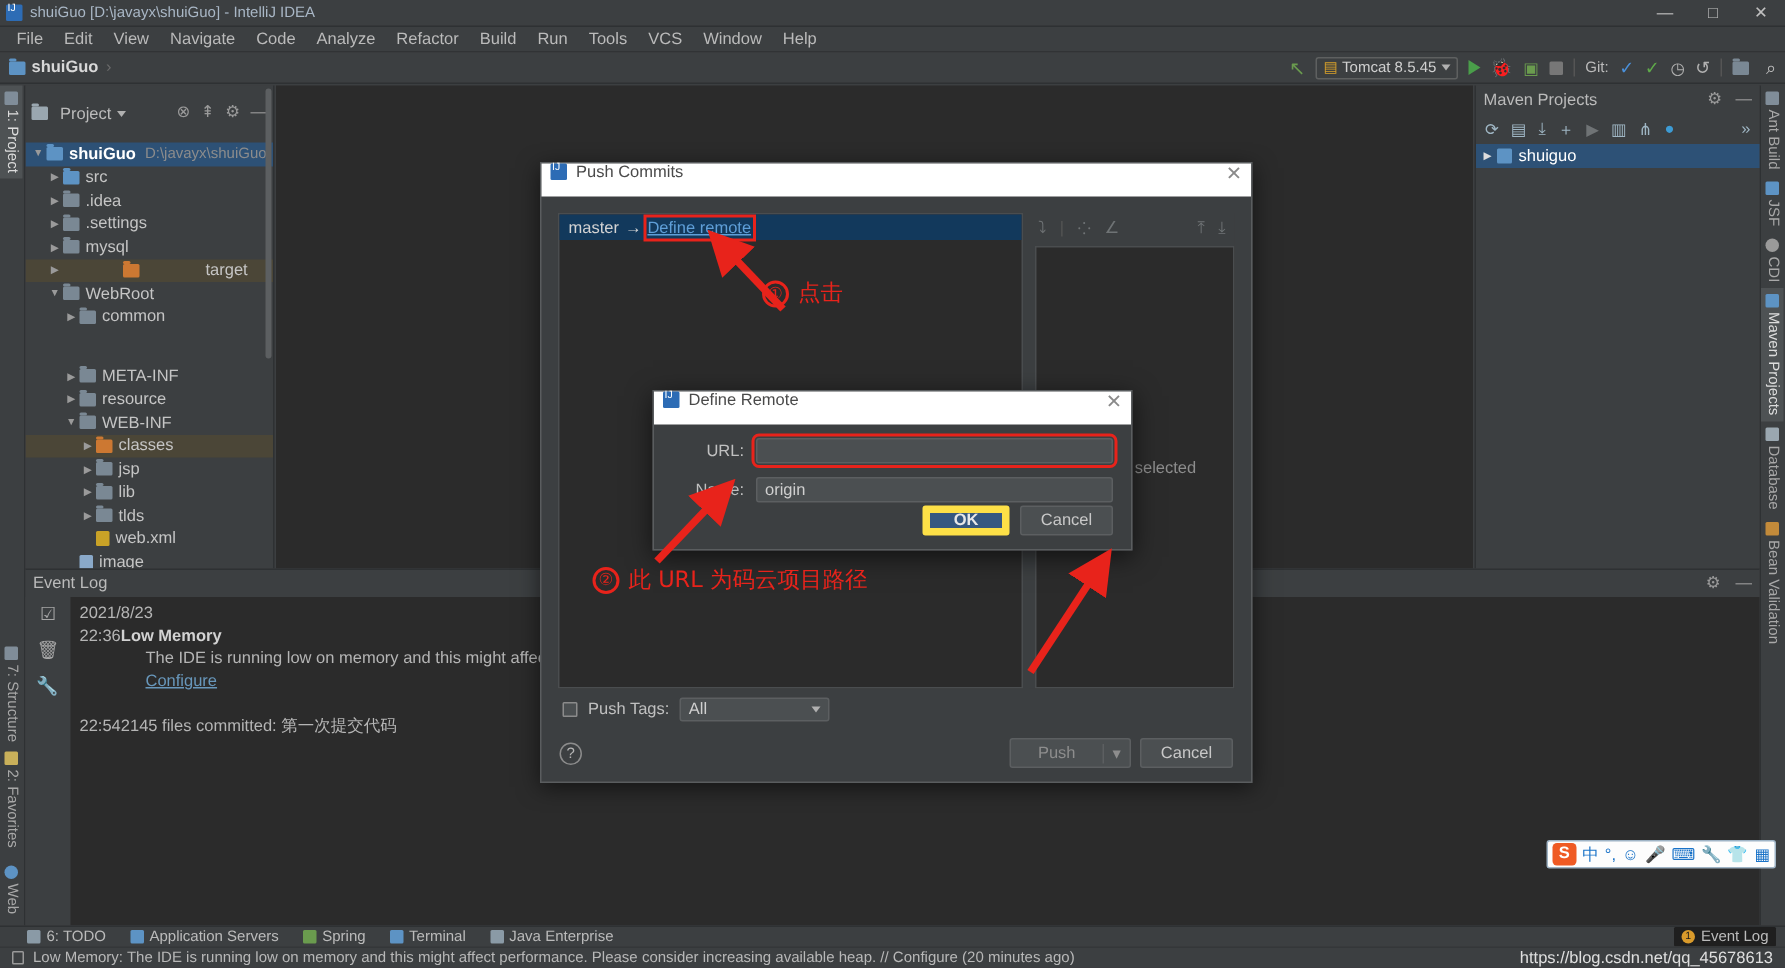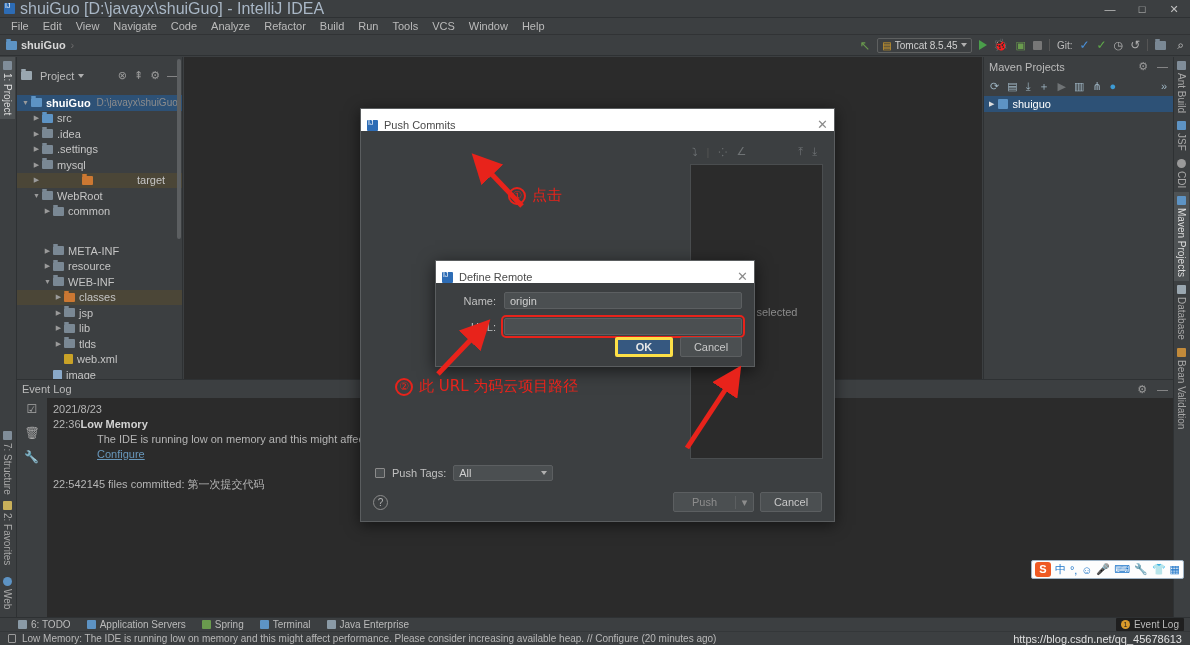--- a/index.html
+++ b/index.html
@@ -16,21 +16,21 @@
   
   .titlebar{
     height:18px; background:#3c3f41; display:flex; align-items:center;
     padding-left:4px; border-bottom:1px solid #2e3133;
   }
   .ij-logo{
     width:11px;height:11px;background:#2d6cb5;border-radius:1px;margin-right:5px;
     position:relative;flex:none;
   }
   .ij-logo:after{content:"IJ";position:absolute;left:1px;top:-1px;font-size:7px;color:#fff;font-family:"Liberation Sans",sans-serif;}
-  .titlebar .ttl{ font-size:16px; color:#a9b7c6; }
+  .titlebar .ttl{ font-size:10px; color:#a9b7c6; }
   .winbtns{ margin-left:auto; display:flex; }
   .winbtns span{ width:32px; text-align:center; color:#c0c0c0; font-size:11px; line-height:18px; }
 
   
   .menubar{
     height:17px; background:#3c3f41; display:flex; align-items:center;
     padding-left:4px; gap:0px; border-bottom:1px solid #313335;
   }
   .menubar .mi{ padding:0 7px; font-size:11px; color:#bbbbbb; line-height:17px; }
 
@@ -171,21 +171,21 @@
     border-radius:3px;text-align:center;line-height:15px;}
   .ime .g{ color:#1a73c8; font-size:11px; }
 
   
   .dlg-push{
     position:absolute; left:360px; top:108px; width:475px; height:414px;
     background:#3c3f41; border:1px solid #5a5d5f; z-index:20;
     box-shadow:0 3px 14px rgba(0,0,0,.55);
   }
   .dlg-title{
-    height:22px; background:#ffffff; display:flex; align-items:flex-end; padding:0 6px;
+    height:22px; background:#ffffff; display:flex; align-items:flex-start; padding:0 6px;
     font-size:11px; color:#4a4a4a;
   }
   .dlg-title .ij-logo{ width:11px;height:11px;margin-right:6px; }
   .dlg-title .x{ margin-left:auto; color:#8a8a8a; font-size:13px; line-height:13px; }
   .push-body{ position:absolute; left:0; right:0; top:22px; bottom:0; }
   .push-left{
     position:absolute; left:11px; top:11px; width:310px; bottom:62px;
     background:#2b2b2b; border:1px solid #4a4d4f;
   }
   .push-branchrow{
@@ -238,21 +238,21 @@
   }
   .dr-body{ position:absolute; left:0;right:0;top:22px;bottom:0; }
   .dr-row{ display:flex; align-items:center; height:17px; margin-top:9px; }
   .dr-row .lb{ width:68px; text-align:right; padding-right:8px; font-size:11px; color:#c0c0c0;}
   .dr-field{
     flex:1; margin-right:12px; height:17px; background:#4b4f51; border:1px solid #5c5f61; border-radius:2px;
     display:flex; align-items:center; padding:0 5px; font-size:11px; color:#cfcfcf;
   }
   .dr-foot{ position:absolute; right:12px; bottom:9px; display:flex; gap:7px; }
   .btn-ok{
-    height:20px; min-width:58px; background:#365880; border:3px solid #fde047; border-radius:2px;
+    height:20px; min-width:58px; background:#365880; border:5px solid #fde047; border-radius:2px;
     color:#e8e8e8; font-size:11px; font-weight:bold; display:flex;align-items:center;justify-content:center;
   }
 
   
   .anno{ position:absolute; z-index:60; color:#e8231b; font-size:15px; white-space:nowrap;
     font-family:"DejaVu Sans", sans-serif; }
   .circ{
     display:inline-flex; width:18px;height:18px;border:2px solid #e8231b;border-radius:50%;
     align-items:center; justify-content:center; font-size:11px; margin-right:6px; vertical-align:middle;
   }
@@ -536,20 +536,27 @@
   </div>
 
   <div class="dlg-push">
     <div class="dlg-title">
       <div class="ij-logo"></div>
       <span>Push Commits</span>
       <span class="x">✕</span>
     </div>
     <div class="push-body">
 
+      <div class="push-left">
+        <div class="push-branchrow">
+          <span>master</span>
+          <span>→</span>
+          <span class="lnk hl-box">Define remote</span>
+        </div>
+      </div>
 
       <div class="push-right">
         <div class="pr-tools">
           <span>⤵</span>
           <span style="color:#555;">|</span>
           <span>⁘</span>
           <span>∠</span>
           <span class="spacer"></span>
           <span>⤒</span>
           <span>⤓</span>
@@ -582,26 +589,26 @@
   </div>
 
   <div class="dlg-remote">
     <div class="dlg-title">
       <div class="ij-logo"></div>
       <span>Define Remote</span>
       <span class="x">✕</span>
     </div>
     <div class="dr-body">
       <div class="dr-row">
+        <span class="lb">URL:</span>
+        <span class="dr-field hl-box"></span>
+      </div>
+      <div class="dr-row">
         <span class="lb">Name:</span>
         <span class="dr-field">origin</span>
-      </div>
-      <div class="dr-row">
-        <span class="lb">URL:</span>
-        <span class="dr-field hl-box"></span>
       </div>
       <div class="dr-foot">
         <span class="btn-ok">OK</span>
         <span class="btn">Cancel</span>
       </div>
     </div>
   </div>
 
   <svg class="arrow-svg" style="left:470px;top:158px;width:70px;height:60px;">
     <defs>

